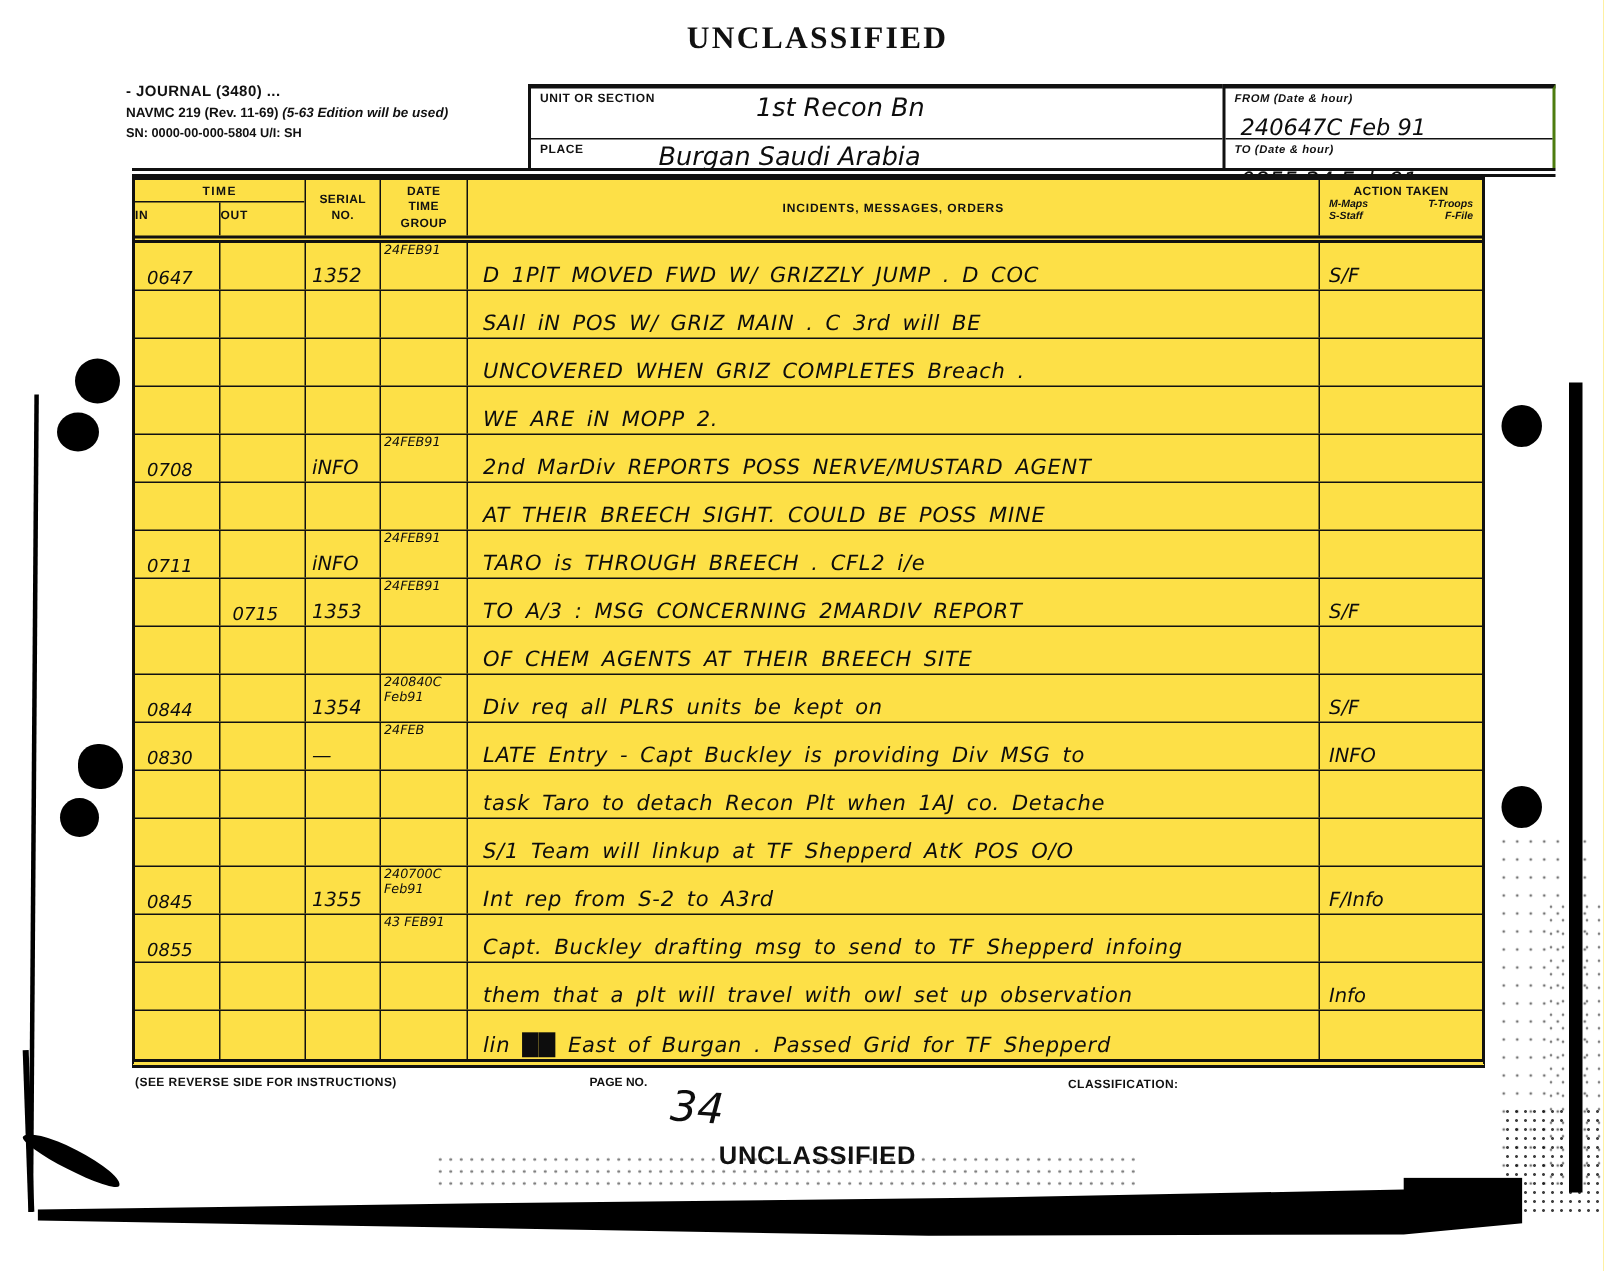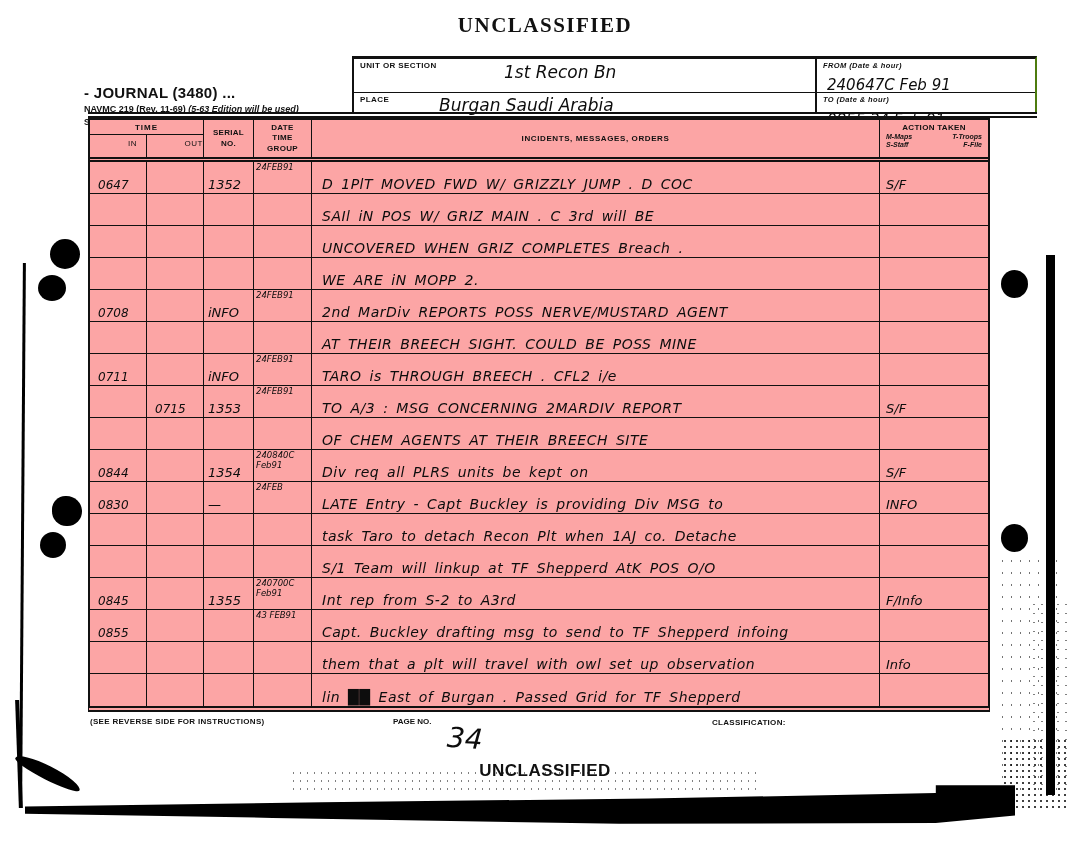--- a/index.html
+++ b/index.html
@@ -4,21 +4,21 @@
 <style>
   html,body{margin:0;padding:0;}
   body{width:1069px;height:850px;position:relative;background:#fff;overflow:hidden;
        font-family:"Liberation Sans",sans-serif;color:#111;}
   .page{position:absolute;inset:0;}
 
   
   .top-class{position:absolute;top:13px;left:0;width:1090px;text-align:center;
     font-family:"Liberation Serif",serif;font-weight:bold;font-size:21px;letter-spacing:1.5px;}
   .form-id{position:absolute;left:84px;top:56px;width:270px;}
-  .journal-title{font-size:15px;font-weight:bold;letter-spacing:.3px;margin-top:28px;}
+  .journal-title{font-size:10px;font-weight:bold;letter-spacing:.3px;}
   .navmc{font-size:9px;font-weight:bold;margin-top:3px;}
   .navmc .note{font-style:italic;}
   .sn{font-size:8.5px;font-weight:bold;margin-top:3px;}
 
   .plabel{font-size:8px;font-weight:bold;letter-spacing:.4px;}
   .it{font-style:italic;font-size:7.5px;}
 
   
   .hw{font-family:"DejaVu Sans",sans-serif;font-style:italic;color:#0d0d0d;}
 
@@ -31,30 +31,30 @@
   .ub-row:first-child,.ft-row:first-child{border-bottom:1.5px solid #111;}
   .ub-row .plabel,.ft-row .plabel{position:absolute;top:2px;left:6px;}
   .unit-val{position:absolute;left:150px;top:3px;font-size:17px;}
   .place-val{position:absolute;left:85px;top:2px;font-size:17px;}
   .ft-val{position:absolute;left:10px;bottom:-2px;font-size:15px;}
   .hline-top{position:absolute;left:88px;top:112px;width:949px;height:0;border-top:6px double #111;}
 
   
   .jtable{position:absolute;left:88px;top:118px;width:902px;box-sizing:border-box;
     border-left:2px solid #111;border-right:2px solid #111;border-top:2px solid #111;
-    border-bottom:6px double #111;background:#fca5a5;}
+    border-bottom:6px double #111;background:#fde047;}
   .jhead{display:grid;grid-template-columns:57px 57px 50px 58px 568px 1fr;height:42px;
     border-bottom:5px double #111;box-sizing:border-box;}
   .jc{border-right:1.5px solid #111;box-sizing:border-box;position:relative;overflow:hidden;}
   .jc:last-child{border-right:none;}
   .h-time{grid-column:1/3;display:flex;flex-direction:column;}
   .time-top{height:14px;line-height:15px;text-align:center;font-size:8px;font-weight:bold;
     border-bottom:1.5px solid #111;letter-spacing:1px;}
   .time-sub{flex:1;display:flex;}
-  .time-in,.time-out{font-size:8px;font-weight:normal;padding-top:4px;letter-spacing:.5px;margin-left:38px;}
+  .time-in,.time-out{font-size:8px;font-weight:bold;padding-top:4px;letter-spacing:.5px;}
   .time-in{width:57px;border-right:1.5px solid #111;box-sizing:border-box;}
   .time-out{flex:1;}
   .h-serial,.h-dtg{white-space:pre-line;font-size:8px;font-weight:bold;text-align:center;
     display:flex;align-items:center;justify-content:center;line-height:1.3;letter-spacing:.3px;}
   .h-inc{font-size:8px;font-weight:bold;letter-spacing:.6px;display:flex;align-items:center;justify-content:center;}
   .h-action{font-size:8px;font-weight:bold;}
   .at-title{text-align:center;margin-top:3px;letter-spacing:.3px;}
   .at-legend{display:grid;grid-template-columns:1fr 1fr;padding:1px 6px 0;font-size:7px;
     font-style:italic;row-gap:1px;}
   .at-legend span:nth-child(2n){text-align:right;}

